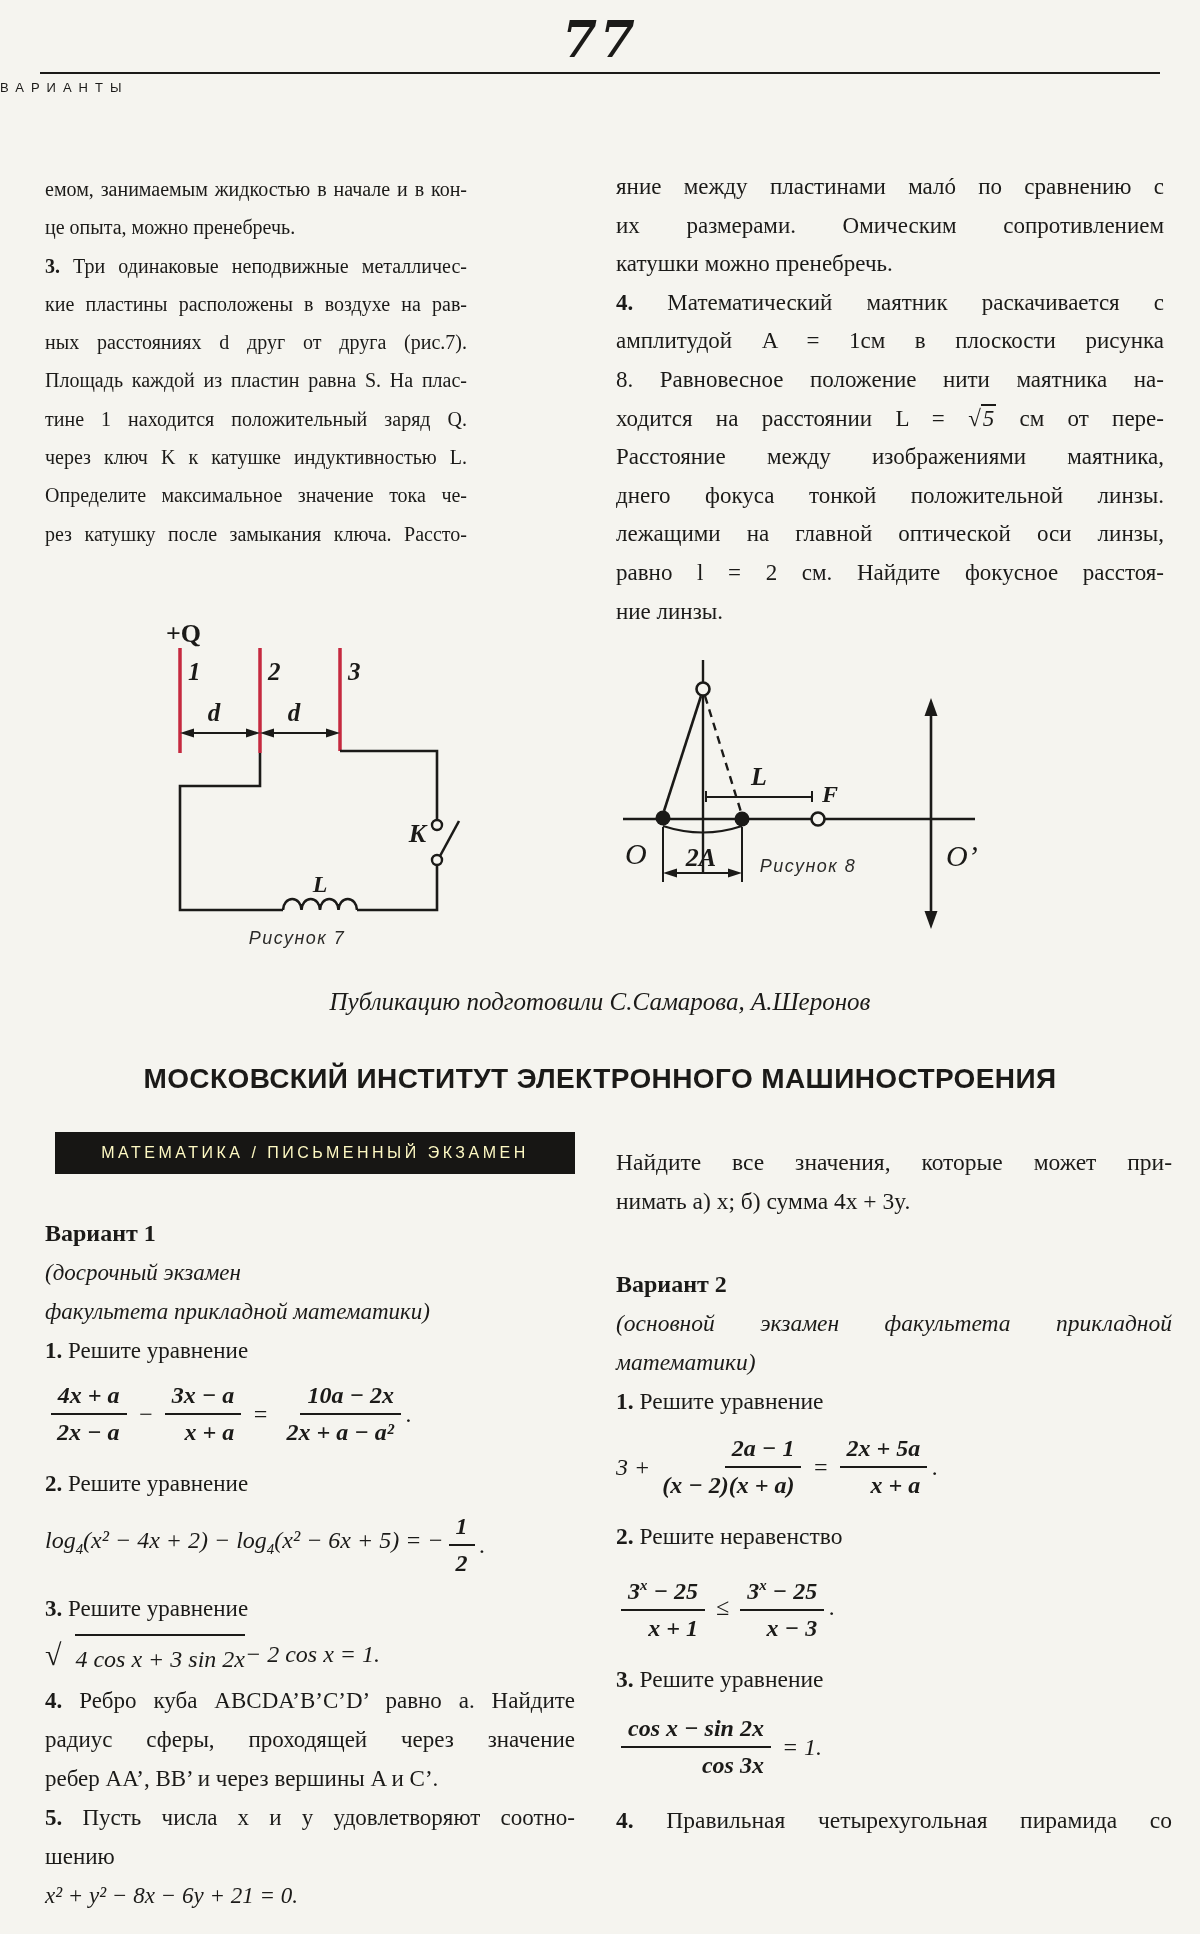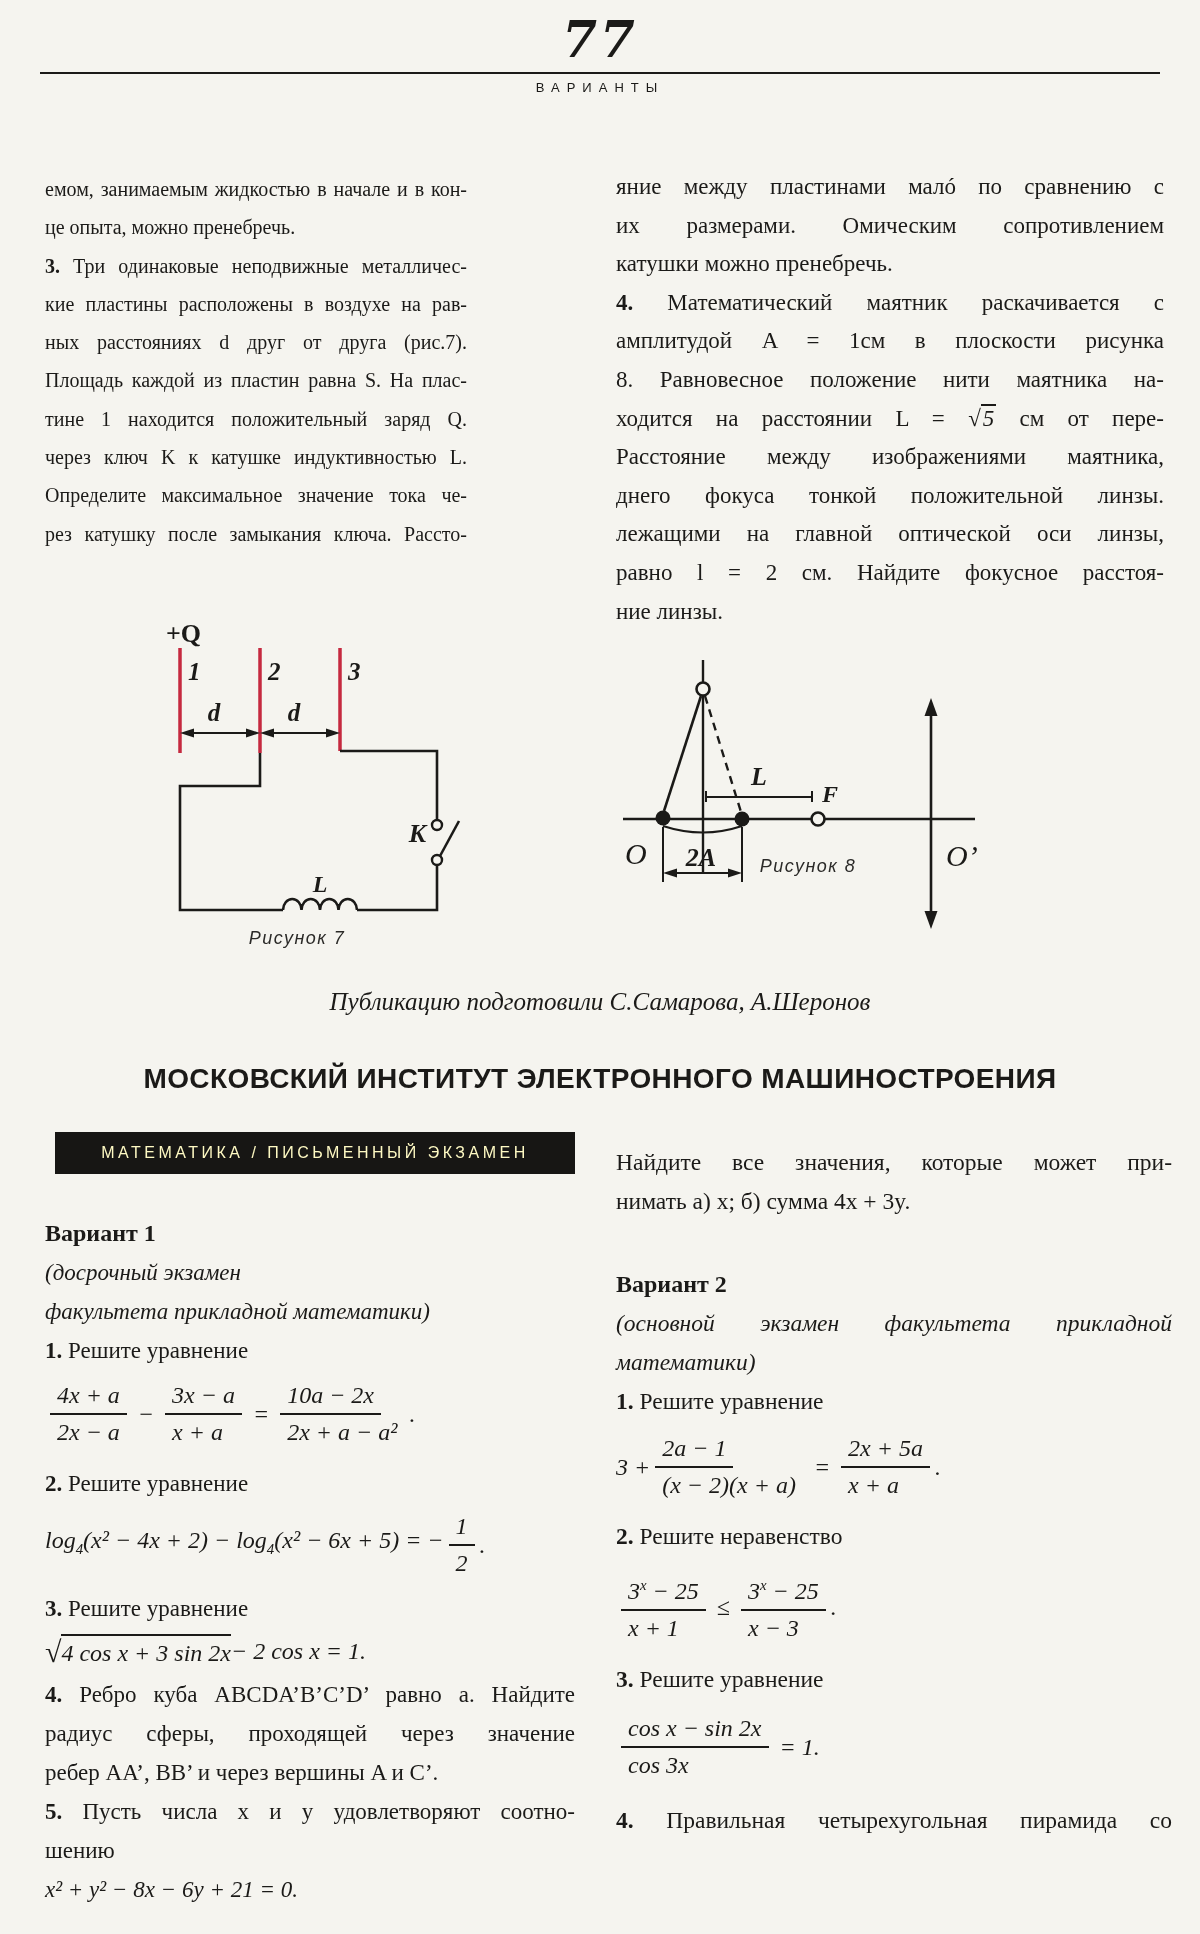--- a/index.html
+++ b/index.html
@@ -3,21 +3,21 @@
 <meta charset="utf-8">
 <style>
   html,body{margin:0;padding:0;}
   body{width:1200px;height:1934px;position:relative;background:#f5f4ef;color:#1b1a18;
        font-family:"Liberation Serif","DejaVu Serif",serif;overflow:hidden;}
   .abs{position:absolute;}
   
   .pagenum{left:0;right:0;top:10px;text-align:center;font-family:"DejaVu Serif",serif;
            font-style:italic;font-size:50px;letter-spacing:3px;font-weight:600;}
   .rule{left:40px;right:40px;top:72px;height:2px;background:#1b1a18;}
-  .secttl{left:0;right:0;top:80px;text-align:center;font-family:"Liberation Sans",sans-serif;
+  .secttl{left:0;right:0;top:80px;font-family:"Liberation Sans",sans-serif;
           font-size:13px;letter-spacing:7px;font-weight:500;}
   
   .physL{left:45px;top:170px;width:422px;font-size:20px;line-height:38.3px;}
   .physR{left:616px;top:168px;width:548px;font-size:23px;line-height:38.6px;}
   .tl{white-space:normal;}
   .j{text-align:justify;text-align-last:justify;}
   .bn{font-weight:bold;}
   
   .s5sign{font-style:normal;}
   .s5x{border-top:2px solid #1b1a18;font-style:italic;padding:0 2px;}
@@ -37,32 +37,32 @@
                letter-spacing:3.5px;}
   
   .mathL{left:45px;top:1214px;width:530px;font-size:23px;line-height:39px;}
   .mathR{left:616px;top:1143px;width:556px;font-size:23.5px;line-height:39px;}
   .vtitle{font-weight:bold;font-size:24px;}
   .it{font-style:italic;}
   .gap44{margin-top:44px;}
   .gap20{margin-top:20px;}
   
   .frow{display:flex;align-items:center;font-style:italic;font-size:24px;line-height:31px;}
-  .fr{display:inline-flex;flex-direction:column;align-items:flex-start;text-align:center;margin:0 5px;}
+  .fr{display:inline-flex;flex-direction:column;align-items:flex-end;text-align:center;margin:0 5px;font-weight:bold;}
   .fr .fn{border-bottom:2px solid #1b1a18;padding:0 7px 2px;}
   .fr .fd{padding:2px 7px 0;}
   .fop{margin:0 6px;}
   .m1-f1{margin:10px 0 16px;}
   .m1-f2{margin:8px 0 10px;}
   .m1-f3{margin:6px 0 6px;}
   .m2-f1{margin:12px 0 16px;}
   .m2-f2{margin:14px 0 16px;}
   .m2-f3{margin:14px 0 16px;}
   .sqsign{font-style:normal;font-size:30px;}
-  .sq{border-top:2.5px solid #1b1a18;padding-top:2px;}
+  .sq{border-top:2.5px solid #1b1a18;padding-top:8px;margin-left:14px;}
   sub,sup{font-size:0.62em;}
 </style>
 </head>
 <body>
 
 <div class="abs pagenum">77</div>
 <div class="abs rule"></div>
 <div class="abs secttl">ВАРИАНТЫ</div>
 
 <div class="abs physL">

